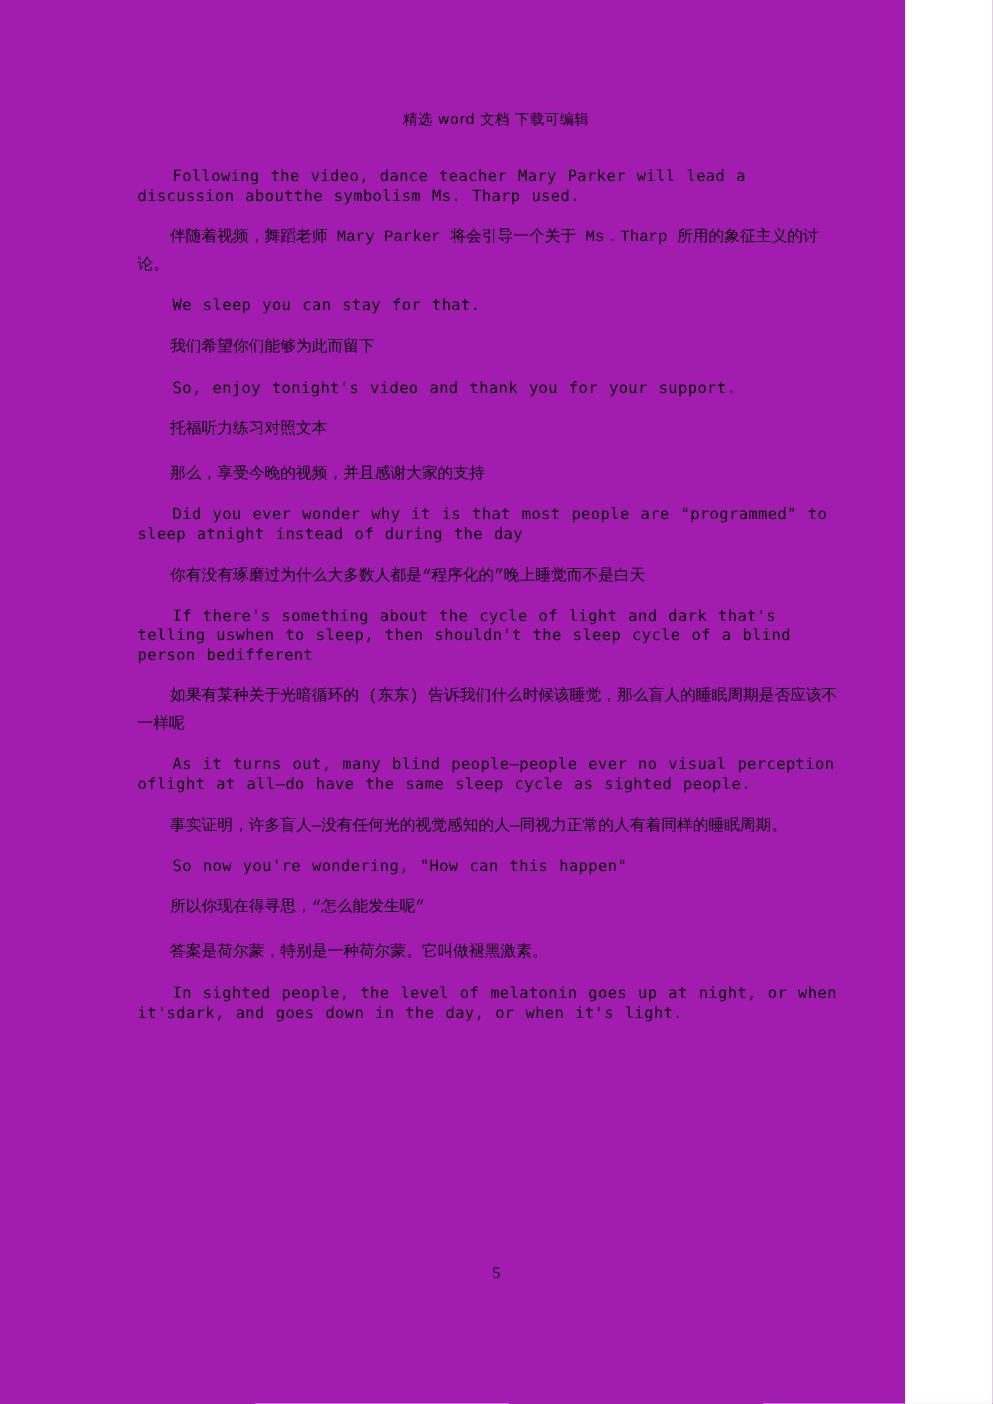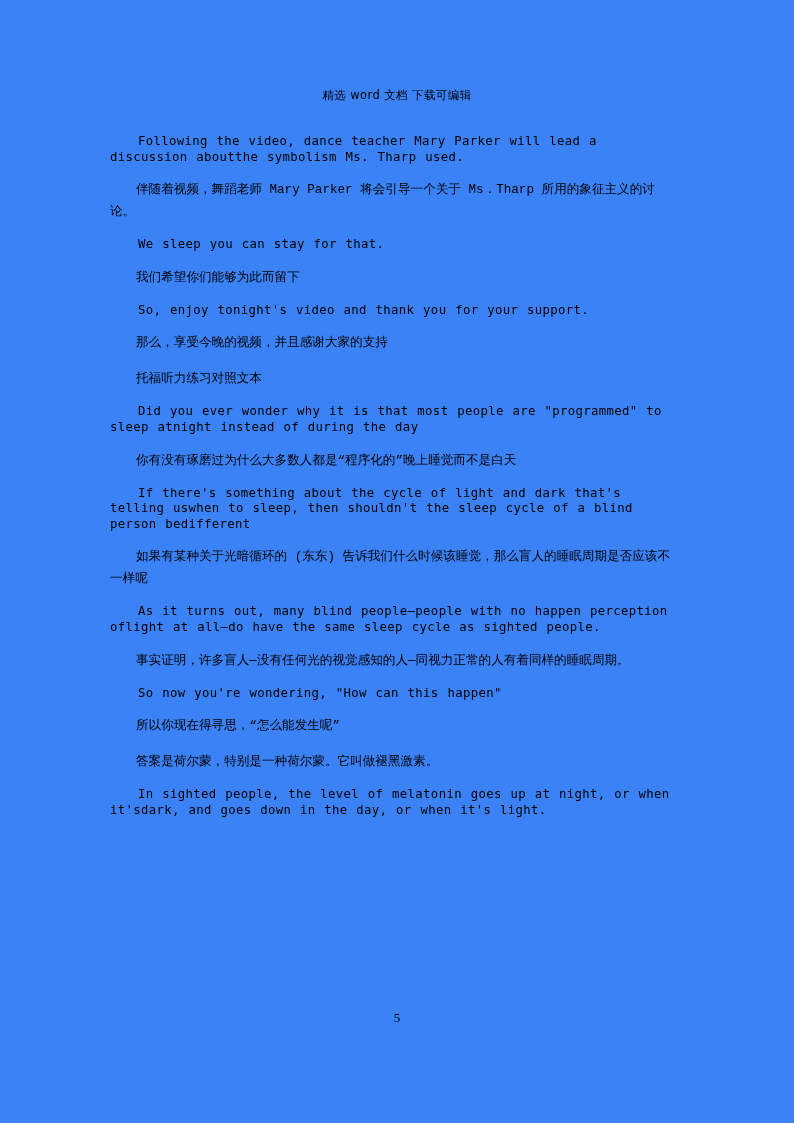--- a/index.html
+++ b/index.html
@@ -2,23 +2,23 @@
 <html><head>
 <meta charset="utf-8">
 <style>
   html, body {
     margin: 0;
     padding: 0;
     background: #ffffff;
   }
   .page {
     position: relative;
-    width: 794px;
+    width: 724px;
     height: 1123px;
-    background: #3b82f6;
+    background: #a21caf;
     overflow: hidden;
     font-family: "Liberation Serif", serif;
     color: #000000;
   }
   .header {
     position: absolute;
     top: 88px;
     left: 0;
     width: 794px;
     text-align: center;
@@ -72,27 +72,27 @@
 <div class="page">
 
   <div class="header">精选 word 文档 下载可编辑</div>
 
   <div class="content">
     <p class="en">Following the video, dance teacher Mary Parker will lead a discussion aboutthe symbolism Ms. Tharp used.</p>
     <p class="zh">伴随着视频，舞蹈老师 Mary Parker 将会引导一个关于 Ms．Tharp 所用的象征主义的讨论。</p>
     <p class="en">We sleep you can stay for that.</p>
     <p class="zh">我们希望你们能够为此而留下</p>
     <p class="en">So, enjoy tonight's video and thank you for your support.</p>
+    <p class="zh">托福听力练习对照文本</p>
     <p class="zh">那么，享受今晚的视频，并且感谢大家的支持</p>
-    <p class="zh">托福听力练习对照文本</p>
     <p class="en">Did you ever wonder why it is that most people are "programmed" to sleep atnight instead of during the day</p>
     <p class="zh">你有没有琢磨过为什么大多数人都是“程序化的”晚上睡觉而不是白天</p>
     <p class="en">If there's something about the cycle of light and dark that's telling uswhen to sleep, then shouldn't the sleep cycle of a blind person bedifferent</p>
     <p class="zh">如果有某种关于光暗循环的 (东东) 告诉我们什么时候该睡觉，那么盲人的睡眠周期是否应该不一样呢</p>
-    <p class="en">As it turns out, many blind people—people with no happen perception oflight at all—do have the same sleep cycle as sighted people.</p>
+    <p class="en">As it turns out, many blind people—people ever no visual perception oflight at all—do have the same sleep cycle as sighted people.</p>
     <p class="zh">事实证明，许多盲人—没有任何光的视觉感知的人—同视力正常的人有着同样的睡眠周期。</p>
     <p class="en">So now you're wondering, "How can this happen"</p>
     <p class="zh">所以你现在得寻思，“怎么能发生呢”</p>
     <p class="zh">答案是荷尔蒙，特别是一种荷尔蒙。它叫做褪黑激素。</p>
     <p class="en">In sighted people, the level of melatonin goes up at night, or when it'sdark, and goes down in the day, or when it's light.</p>
   </div>
 
   <div class="footer">5</div>
 
 </div>

